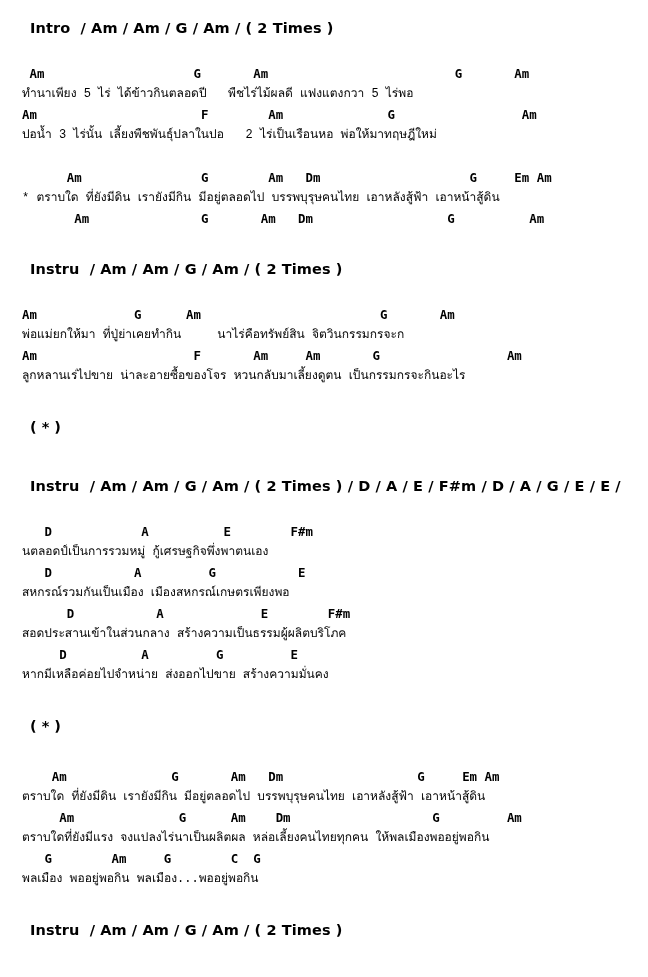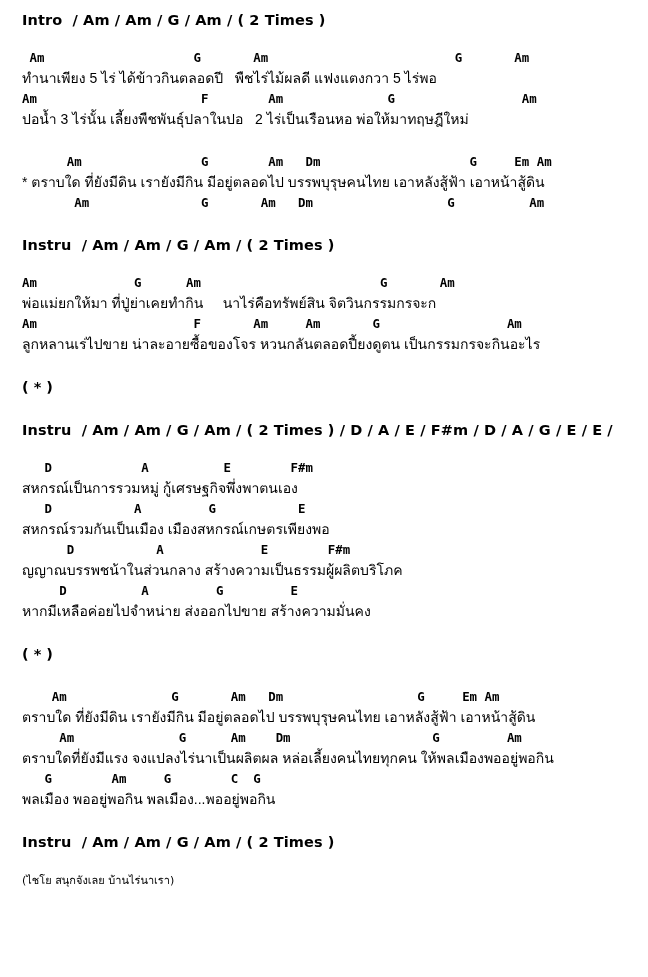--- a/index.html
+++ b/index.html
@@ -15,21 +15,21 @@
     font-family: "DejaVu Sans", "Liberation Sans", sans-serif;
     color: #000000;
   }
   #sheet {
     padding: 10px 0 0 22px;
     box-sizing: border-box;
     width: 648px;
   }
 
   
-  .block { margin: 0; }
+  .block { margin: 8px; }
 
   .section-head {
     font-weight: bold;
     font-size: 14.5px;
     line-height: 21px;
     white-space: pre;
     letter-spacing: 0.1px;
   }
 
   .marker {
@@ -51,22 +51,22 @@
   .chord-row {
     font-family: "DejaVu Sans Mono", "Liberation Mono", monospace;
     font-weight: bold;
     font-size: 12.4px;
     line-height: 20px;
     white-space: pre;
     height: 20px;
   }
 
   .lyric-row {
-    font-family: Liberation Sans, sans-serif;
-    font-size: 14px;
+    font-family: Liberation Mono, monospace;
+    font-size: 12px;
     line-height: 21px;
     white-space: pre;
     height: 21px;
   }
   .gap-md { height: 17px; }
   .gap-lg { height: 22px; }
 </style>
 </head>
 <body>
 
@@ -91,38 +91,38 @@
     </div>
     <div class="gap-lg"></div>
     <div class="section-head block">Instru  / Am / Am / G / Am / ( 2 Times )</div>
     <div class="gap-md"></div>
     <div class="pair block">
       <div class="chord-row">Am             G      Am                        G       Am</div>
       <div class="lyric-row">พ่อแม่ยกให้มา ที่ปู่ย่าเคยทำกิน     นาไร่คือทรัพย์สิน จิตวินกรรมกรจะก</div>
     </div>
     <div class="pair block">
       <div class="chord-row">Am                     F       Am     Am       G                 Am</div>
-      <div class="lyric-row">ลูกหลานเร่ไปขาย น่าละอายซื้อของโจร หวนกลันตลอดปี้ยงดูตน เป็นกรรมกรจะกินอะไร</div>
+      <div class="lyric-row">ลูกหลานเร่ไปขาย น่าละอายซื้อของโจร หวนกลับมาเลี้ยงดูตน เป็นกรรมกรจะกินอะไร</div>
     </div>
     <div class="gap-lg"></div>
     <div class="marker block">( * )</div>
     <div class="gap-lg"></div>
     <div class="section-head block">Instru  / Am / Am / G / Am / ( 2 Times ) / D / A / E / F#m / D / A / G / E / E /</div>
     <div class="gap-md"></div>
     <div class="pair block">
       <div class="chord-row">   D            A          E        F#m</div>
-      <div class="lyric-row">สหกรณ์เป็นการรวมหมู่ กู้เศรษฐกิจพึ่งพาตนเอง</div>
+      <div class="lyric-row">นตลอดป์เป็นการรวมหมู่ กู้เศรษฐกิจพึ่งพาตนเอง</div>
     </div>
     <div class="pair block">
       <div class="chord-row">   D           A         G           E</div>
       <div class="lyric-row">สหกรณ์รวมกันเป็นเมือง เมืองสหกรณ์เกษตรเพียงพอ</div>
     </div>
     <div class="pair block">
       <div class="chord-row">      D           A             E        F#m</div>
-      <div class="lyric-row">ญญาณบรรพชน้าในส่วนกลาง สร้างความเป็นธรรมผู้ผลิตบริโภค</div>
+      <div class="lyric-row">สอดประสานเข้าในส่วนกลาง สร้างความเป็นธรรมผู้ผลิตบริโภค</div>
     </div>
     <div class="pair block">
       <div class="chord-row">     D          A         G         E</div>
       <div class="lyric-row">หากมีเหลือค่อยไปจำหน่าย ส่งออกไปขาย สร้างความมั่นคง</div>
     </div>
     <div class="gap-lg"></div>
     <div class="marker block">( * )</div>
     <div class="gap-lg"></div>
     <div class="pair block">
       <div class="chord-row">    Am              G       Am   Dm                  G     Em Am</div>

